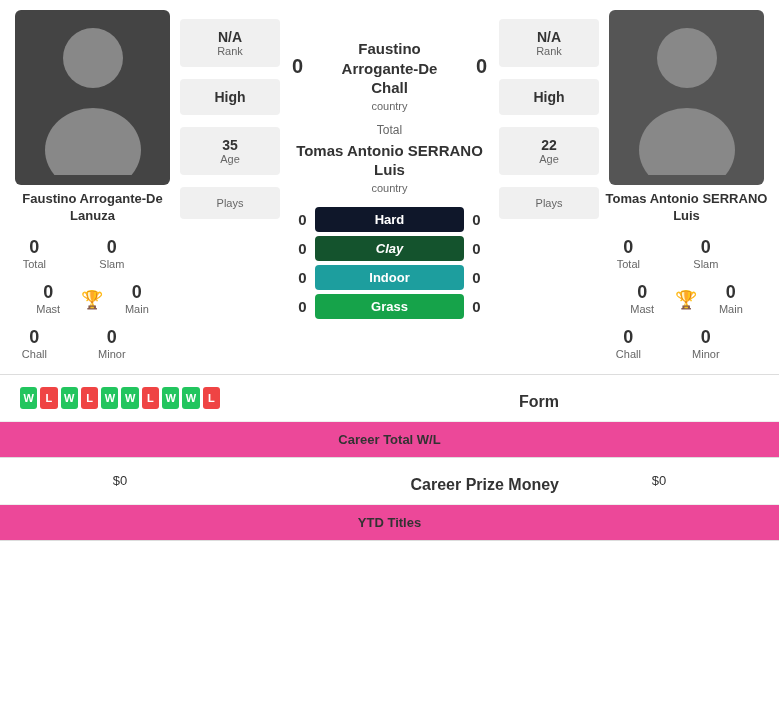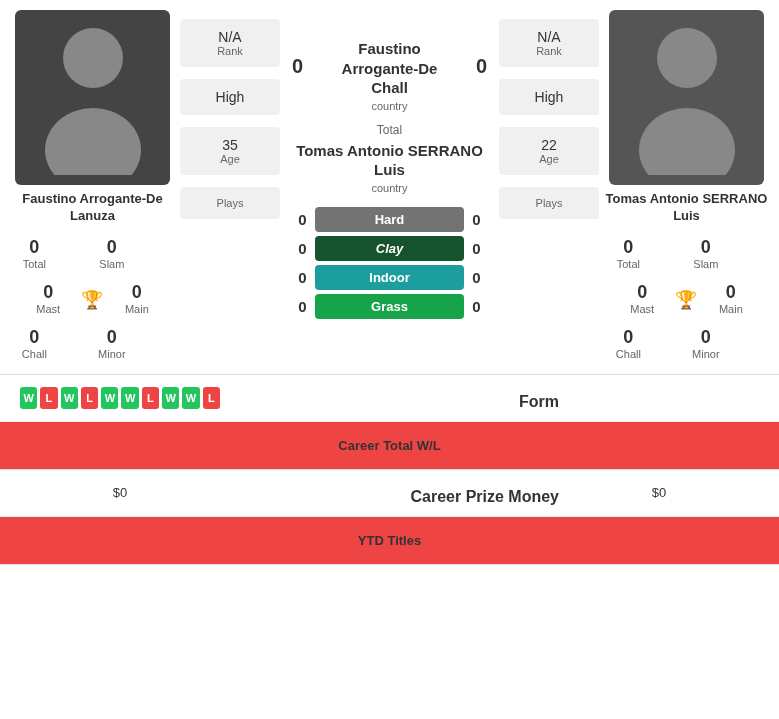--- a/index.html
+++ b/index.html
@@ -22,48 +22,48 @@
 
     
     .center-area { flex: 1; display: flex; flex-direction: column; align-items: stretch; }
     .score-val { font-size: 20px; font-weight: bold; width: 25px; text-align: center; }
 
     .country-flag { font-size: 11px; color: #666; text-align: center; padding: 2px 0 6px 0; }
 
     .surface-row { display: flex; align-items: center; margin: 3px 0; }
     .surface-score { width: 25px; text-align: center; font-size: 15px; font-weight: bold; }
     .surface-btn { flex: 1; text-align: center; padding: 5px 0; border-radius: 4px; color: #fff; font-size: 13px; font-weight: bold; cursor: pointer; }
-    .surface-hard { background: #737373; }
+    .surface-hard { background: #0f172a; }
     .surface-clay { background: #14532d; font-style: italic; }
     .surface-indoor { background: #1d9e9e; }
     .surface-grass { background: #16a34a; }
 
     
     .center-info-panel { background: #f0f0f0; border-radius: 4px; margin: 4px 0; padding: 10px 15px; text-align: center; }
     .info-label { font-size: 11px; color: #666; }
-    .info-value { font-size: 14px; font-weight: normal; }
+    .info-value { font-size: 14px; font-weight: bold; }
 
     
     .player-card-right { width: 175px; display: flex; flex-direction: column; align-items: center; }
     .player-photo-right { width: 155px; height: 175px; background: #555; border-radius: 6px; overflow: hidden; display: flex; align-items: center; justify-content: center; }
 
     
     .bottom-section { border-top: 1px solid #ddd; }
     .stat-row { display: flex; align-items: center; padding: 10px 20px; border-bottom: 1px solid #eee; }
     .stat-row-label { flex: 1; text-align: right; font-weight: bold; font-size: 16px; margin-top: 8px; }
     .stat-row-left { width: 200px; text-align: center; font-size: 13px; }
     .stat-row-right { width: 200px; text-align: center; font-size: 13px; }
 
     
     .form-badges { display: flex; gap: 3px; }
     .badge { width: 22px; height: 22px; border-radius: 3px; display: flex; align-items: center; justify-content: center; font-size: 11px; font-weight: bold; color: #fff; }
     .badge-w { background: #22c55e; }
     .badge-l { background: #ef4444; }
 
-    .section-header { background: #ef4444; padding: 16px 20px; text-align: center; font-weight: bold; font-size: 13px; border-bottom: 1px solid #ddd; }
+    .section-header { background: #ec4899; padding: 10px 20px; text-align: center; font-weight: bold; font-size: 13px; border-bottom: 1px solid #ddd; }
 
     
     .surfaces-container { padding: 0 10px; }
 
     .player-stats-row { display: grid; grid-template-columns: 1fr 1fr; width: 155px; }
 
   </style>
 </head>
 <body>
 

